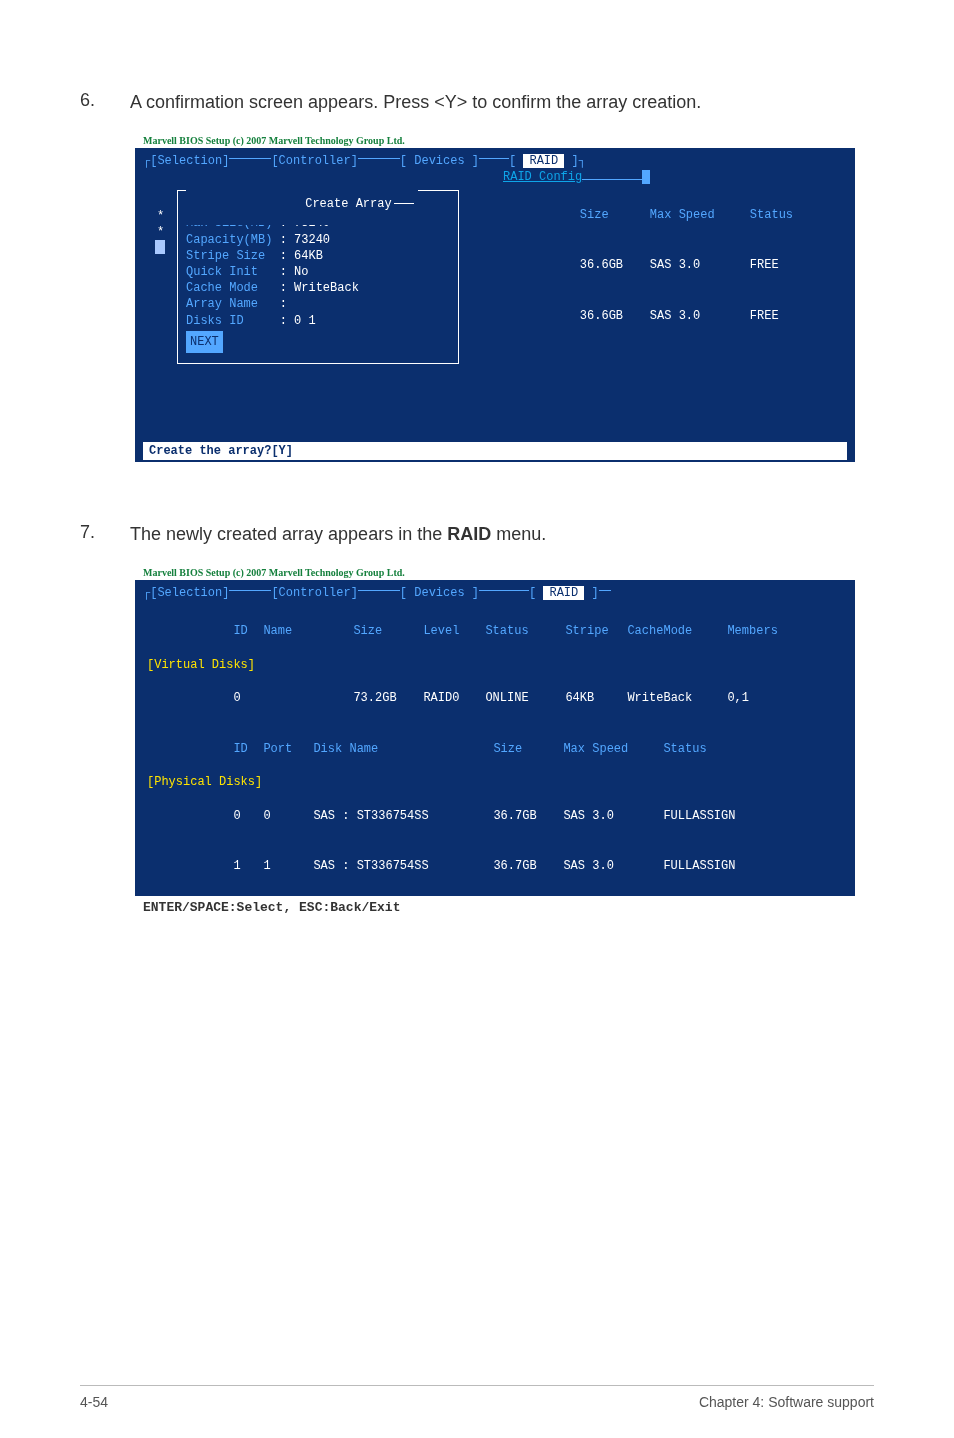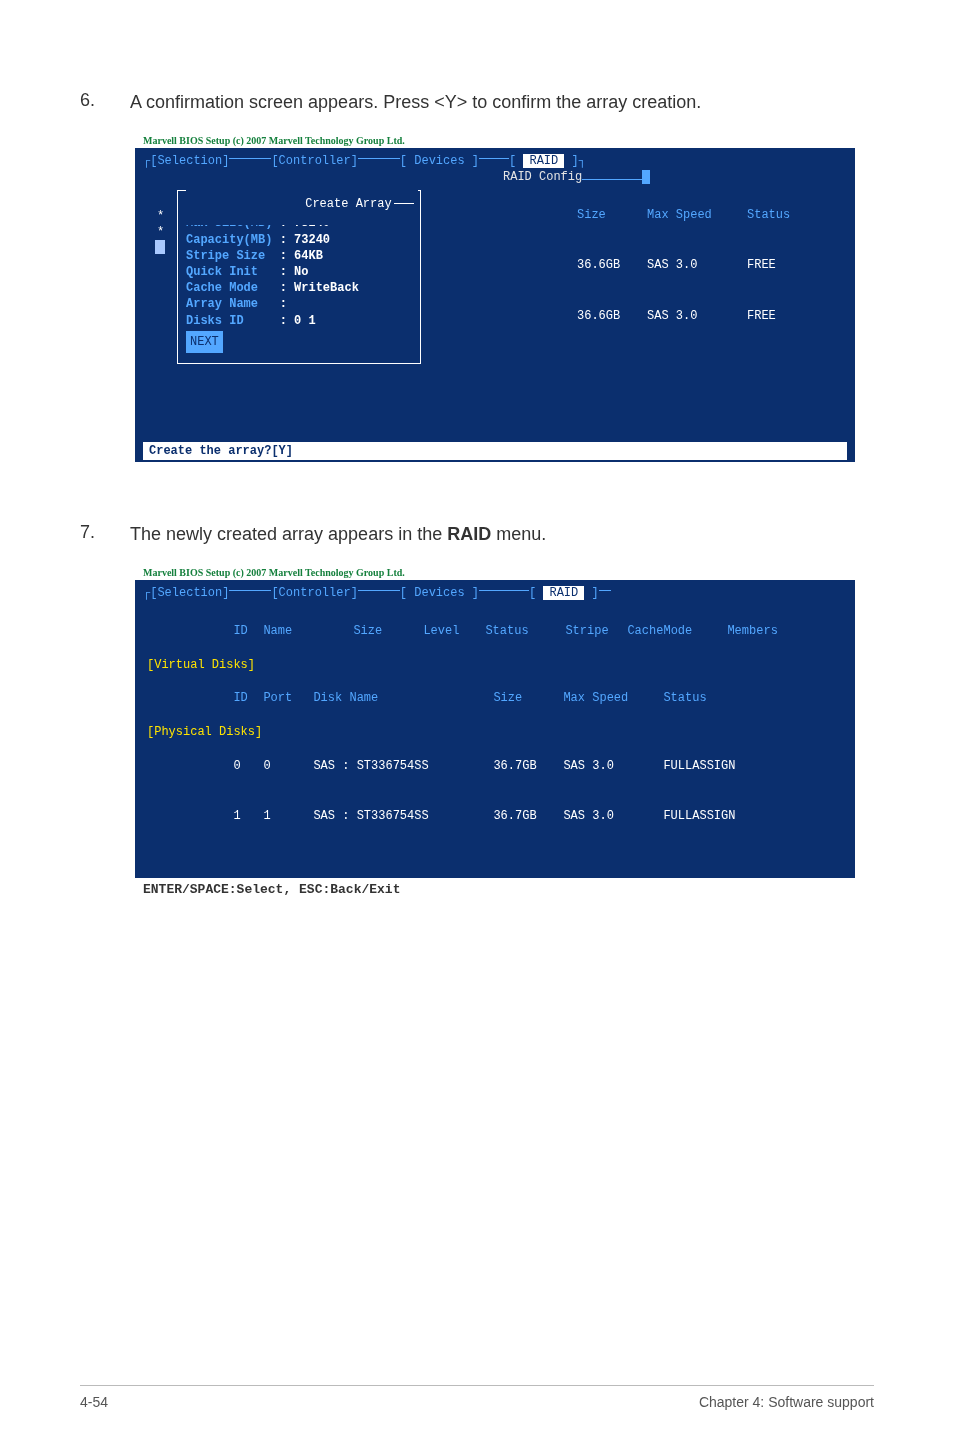--- a/index.html
+++ b/index.html
@@ -83,22 +83,23 @@
   }
   
   .raid-config-row {
     display: flex;
     align-items: center;
     margin-left: 360px;
     margin-top: -2px;
     margin-bottom: 6px;
   }
   .raid-config-label {
-    color: #e5e5e5;
-    white-space: pre;
+    color: #0ea5e9;
+    white-space: pre;
+    text-decoration: underline;
   }
   .raid-config-line {
     border-top: 1px solid #53a7ff;
     flex: 0 0 60px;
     height: 1px;
     position: relative;
     top: 2px;
   }
   .raid-config-bar {
     width: 8px;
@@ -131,21 +132,21 @@
     border-top: 1px solid #53a7ff;
     width: 20px;
     margin-left: 6px;
     position: relative;
     top: -3px;
   }
   
   .create-block {
     border: 1px solid #fff;
     margin-left: 34px;
-    width: 244px;
+    width: 282px;
     padding: 2px 8px 10px 8px;
     position: relative;
   }
   .create-title {
     position: absolute;
     top: -8px;
     left: 8px;
     background: #0b2f6e;
     padding: 0 4px;
     color: #fff;
@@ -155,21 +156,20 @@
     display: inline-block;
     border-top: 1px solid #fff;
     width: 20px;
     position: relative;
     top: -3px;
     margin-left: 2px;
   }
   .kv-row {
     white-space: pre;
     line-height: 1.35;
-    font-weight: bold;
   }
   .kv-label { color: #53a7ff; }
   .kv-val { color: #fff; }
   .next-btn {
     display: inline-block;
     background: #53a7ff;
     margin-top: 2px;
     padding: 4px 4px;
     color: #0b2f6e;
   }
@@ -344,20 +344,23 @@
           <span class="menu-item">[ </span>
           <span class="menu-item-active">RAID</span>
           <span class="menu-item"> ]</span>
           <span class="menu-sep" style="width:12px;"></span>
         </div>
         <div class="s2-content">
           <div class="s2-line s2-hdr">
             <span class="c-id">ID</span><span class="c-name">Name</span><span class="c-vsize">Size</span><span class="c-level">Level</span><span class="c-vstatus">Status</span><span class="c-stripe">Stripe</span><span class="c-cache">CacheMode</span><span class="c-members">Members</span>
           </div>
           <div class="s2-line"><span class="s2-section-label">[Virtual Disks]</span></div>
+          <div class="s2-line s2-row">
+            <span class="c-id">0</span><span class="c-name"></span><span class="c-vsize">73.2GB</span><span class="c-level">RAID0</span><span class="c-vstatus">ONLINE</span><span class="c-stripe">64KB</span><span class="c-cache">WriteBack</span><span class="c-members">0,1</span>
+          </div>
           <div class="s2-line s2-hdr">
             <span class="c-id">ID</span><span class="c-port">Port</span><span class="c-dname">Disk Name</span><span class="c-psize">Size</span><span class="c-maxsp">Max Speed</span><span class="c-pstatus">Status</span>
           </div>
           <div class="s2-line"><span class="s2-section-label">[Physical Disks]</span></div>
           <div class="s2-line s2-row">
             <span class="c-id">0</span><span class="c-port">0</span><span class="c-dname">SAS : ST336754SS</span><span class="c-psize">36.7GB</span><span class="c-maxsp">SAS 3.0</span><span class="c-pstatus">FULLASSIGN</span>
           </div>
           <div class="s2-line s2-row">
             <span class="c-id">1</span><span class="c-port">1</span><span class="c-dname">SAS : ST336754SS</span><span class="c-psize">36.7GB</span><span class="c-maxsp">SAS 3.0</span><span class="c-pstatus">FULLASSIGN</span>
           </div>

